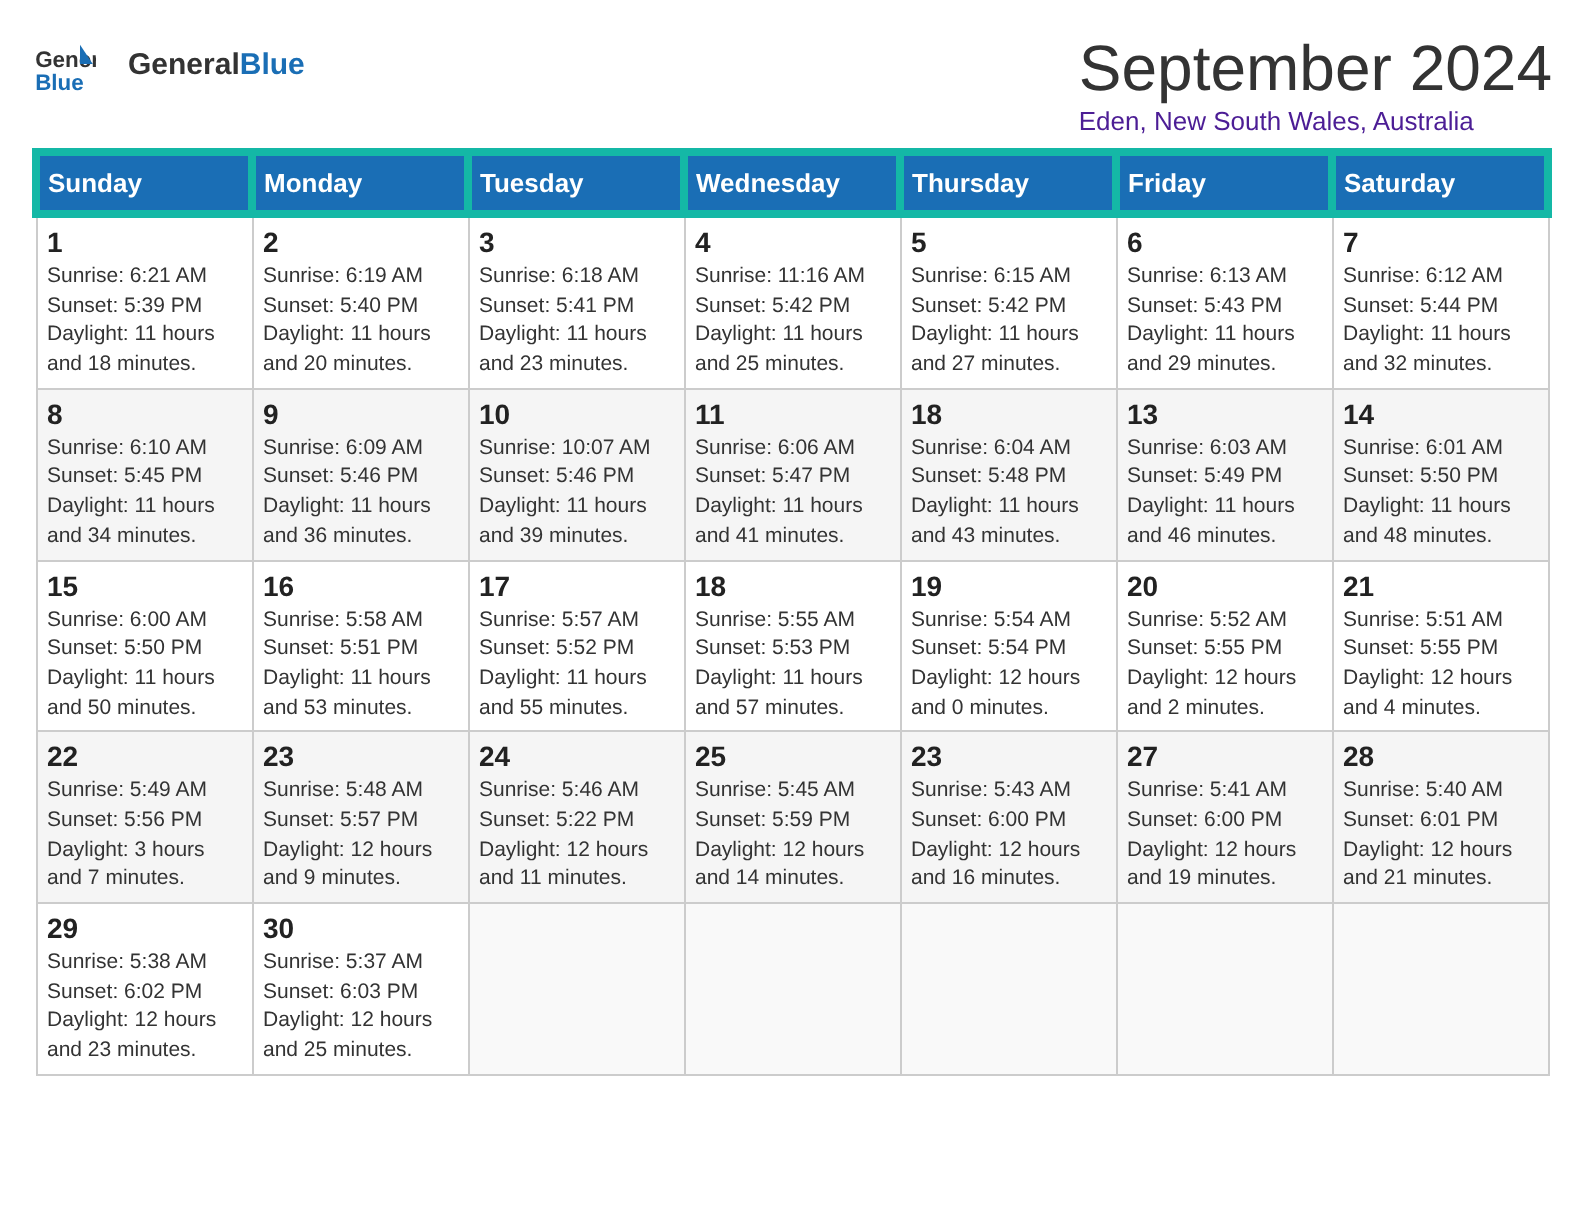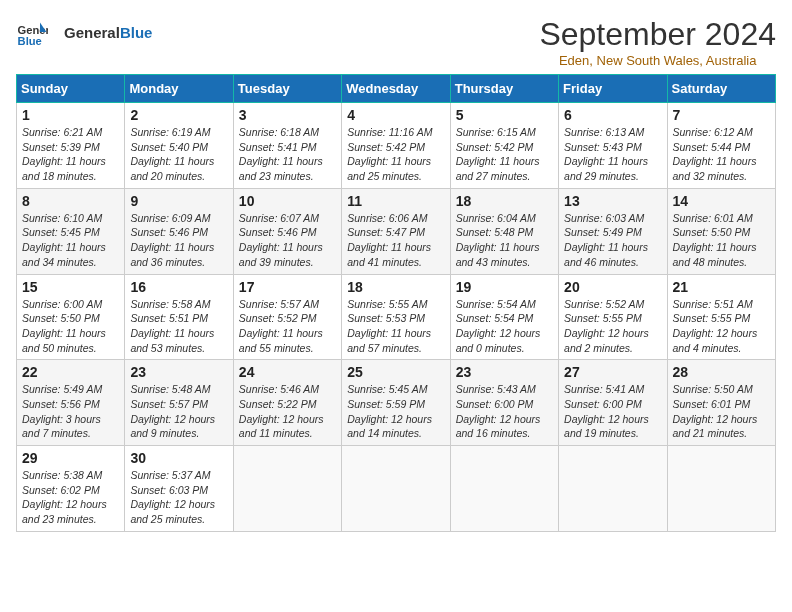--- a/index.html
+++ b/index.html
@@ -19,44 +19,44 @@
     .logo {
       display: flex;
       align-items: center;
       gap: 4px;
     }
     .logo-icon {
       width: 32px;
       height: 32px;
     }
     .title-block {
-      text-align: center;
+      text-align: left;
     }
     .month-title {
       font-size: 32px;
       font-weight: normal;
       color: #333;
     }
     .location {
       font-size: 13px;
-      color: #a16207;
+      color: #4c1d95;
     }
     .calendar {
       width: 100%;
       border-collapse: collapse;
       font-size: 11px;
     }
     .calendar th {
       background: #1a6eb5;
       color: #fff;
       padding: 6px 4px;
       text-align: left;
       font-size: 13px;
       font-weight: bold;
-      border: 1px solid #14b8a6;
+      border: 4px solid #14b8a6;
     }
     .calendar td {
       border: 1px solid #ccc;
       vertical-align: top;
       padding: 4px 5px;
       width: 108px;
       min-height: 80px;
       background: #fff;
     }
     .calendar tr:nth-child(even) td {
@@ -66,21 +66,20 @@
       font-size: 14px;
       font-weight: bold;
       color: #222;
       display: block;
       margin-bottom: 2px;
     }
     .day-info {
       color: #333;
       font-size: 10.5px;
       line-height: 1.4;
-      font-style: italic;
     }
     .empty-cell {
       background: #f9f9f9 !important;
     }
   </style>
 </head>
 <body>
 
 <div class="header">
   <div class="logo">
@@ -185,21 +184,21 @@
         <span class="day-num">9</span>
         <div class="day-info">
           <span>Sunrise: 6:09 AM</span><br>
           <span>Sunset: 5:46 PM</span><br>
           <span>Daylight: 11 hours and 36 minutes.</span>
         </div>
       </td>
         <td>
         <span class="day-num">10</span>
         <div class="day-info">
-          <span>Sunrise: 6:07 AM</span><br>
+          <span>Sunrise: 10:07 AM</span><br>
           <span>Sunset: 5:46 PM</span><br>
           <span>Daylight: 11 hours and 39 minutes.</span>
         </div>
       </td>
         <td>
         <span class="day-num">11</span>
         <div class="day-info">
           <span>Sunrise: 6:06 AM</span><br>
           <span>Sunset: 5:47 PM</span><br>
           <span>Daylight: 11 hours and 41 minutes.</span>
@@ -333,21 +332,21 @@
         <span class="day-num">27</span>
         <div class="day-info">
           <span>Sunrise: 5:41 AM</span><br>
           <span>Sunset: 6:00 PM</span><br>
           <span>Daylight: 12 hours and 19 minutes.</span>
         </div>
       </td>
         <td>
         <span class="day-num">28</span>
         <div class="day-info">
-          <span>Sunrise: 5:50 AM</span><br>
+          <span>Sunrise: 5:40 AM</span><br>
           <span>Sunset: 6:01 PM</span><br>
           <span>Daylight: 12 hours and 21 minutes.</span>
         </div>
       </td>
       </tr>
       <tr>
         <td>
         <span class="day-num">29</span>
         <div class="day-info">
           <span>Sunrise: 5:38 AM</span><br>

